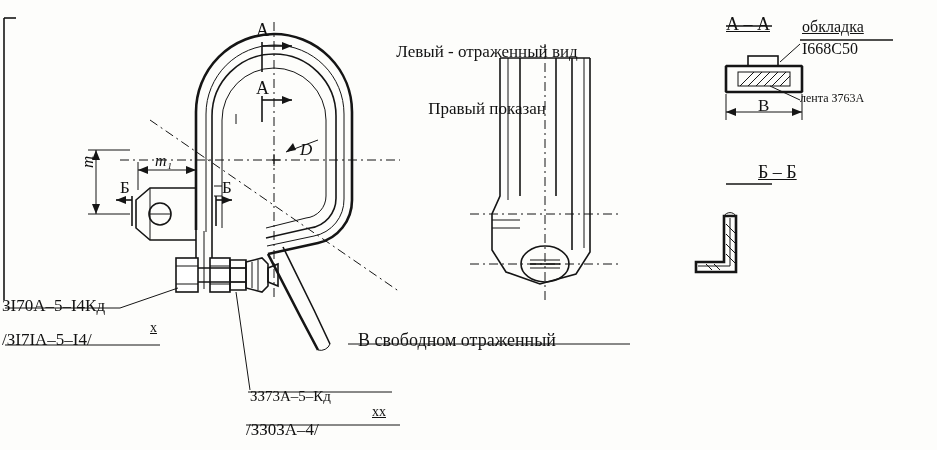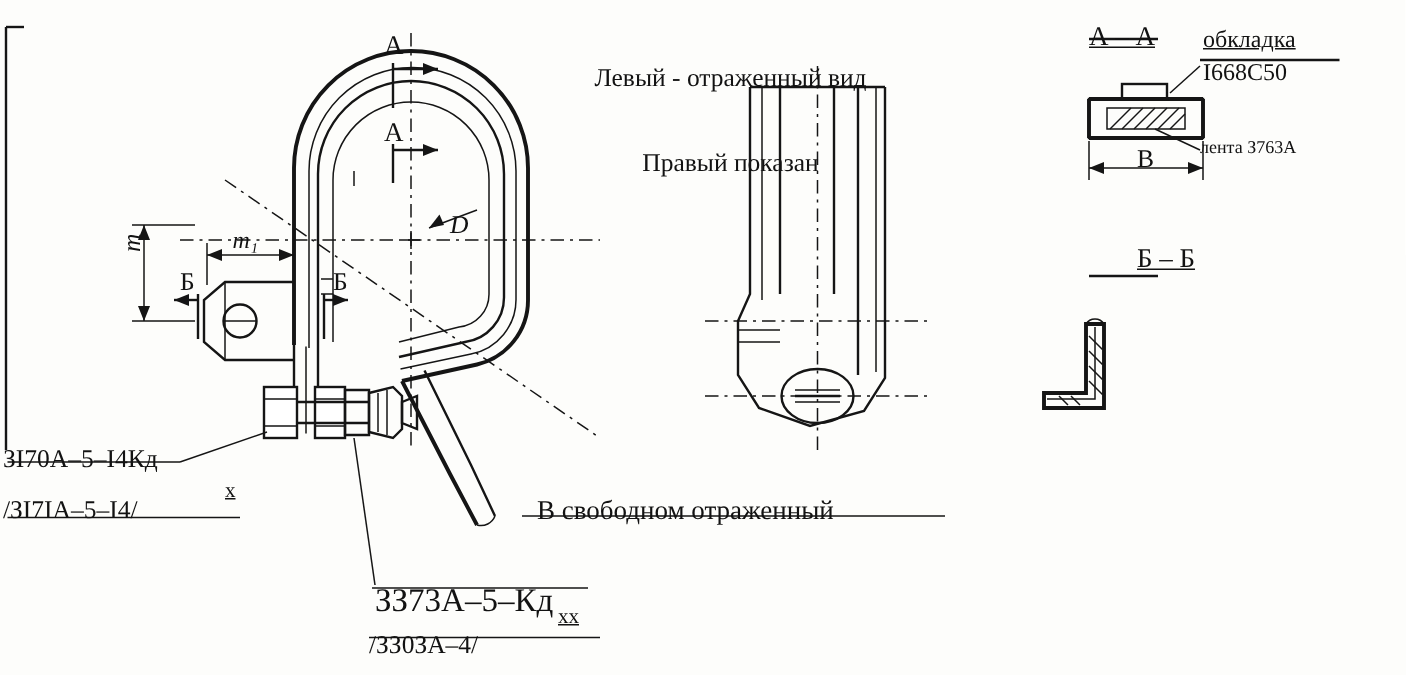--- a/index.html
+++ b/index.html
@@ -256,21 +256,21 @@
   <div class="lbl" style="left:802px; top:40px; font-size:16px;">І668С50</div>
 
   <div class="lbl" style="left:800px; top:92px; font-size:12px;">лента З763А</div>
 
   <div class="lbl" style="left:2px; top:296px; font-size:17px;">ЗІ70А–5–І4Кд</div>
 
   <div class="lbl" style="left:2px; top:330px; font-size:17px;">/ЗІ7ІА–5–І4/</div>
 
   <div class="lbl u" style="left:150px; top:320px; font-size:14px;">х</div>
 
-  <div class="lbl" style="left:250px; top:388px; font-size:22px;">ЗЗ73А–5–Кд</div>
+  <div class="lbl" style="left:250px; top:388px; font-size:15px;">ЗЗ73А–5–Кд</div>
 
   <div class="lbl" style="left:246px; top:420px; font-size:17px;">/ЗЗ0ЗА–4/</div>
 
   <div class="lbl u" style="left:372px; top:404px; font-size:14px;">хх</div>
 
   <div class="lbl" style="left:358px; top:330px; font-size:18px;">В свободном отраженный</div>
 
 </div>
 
 </body></html>

